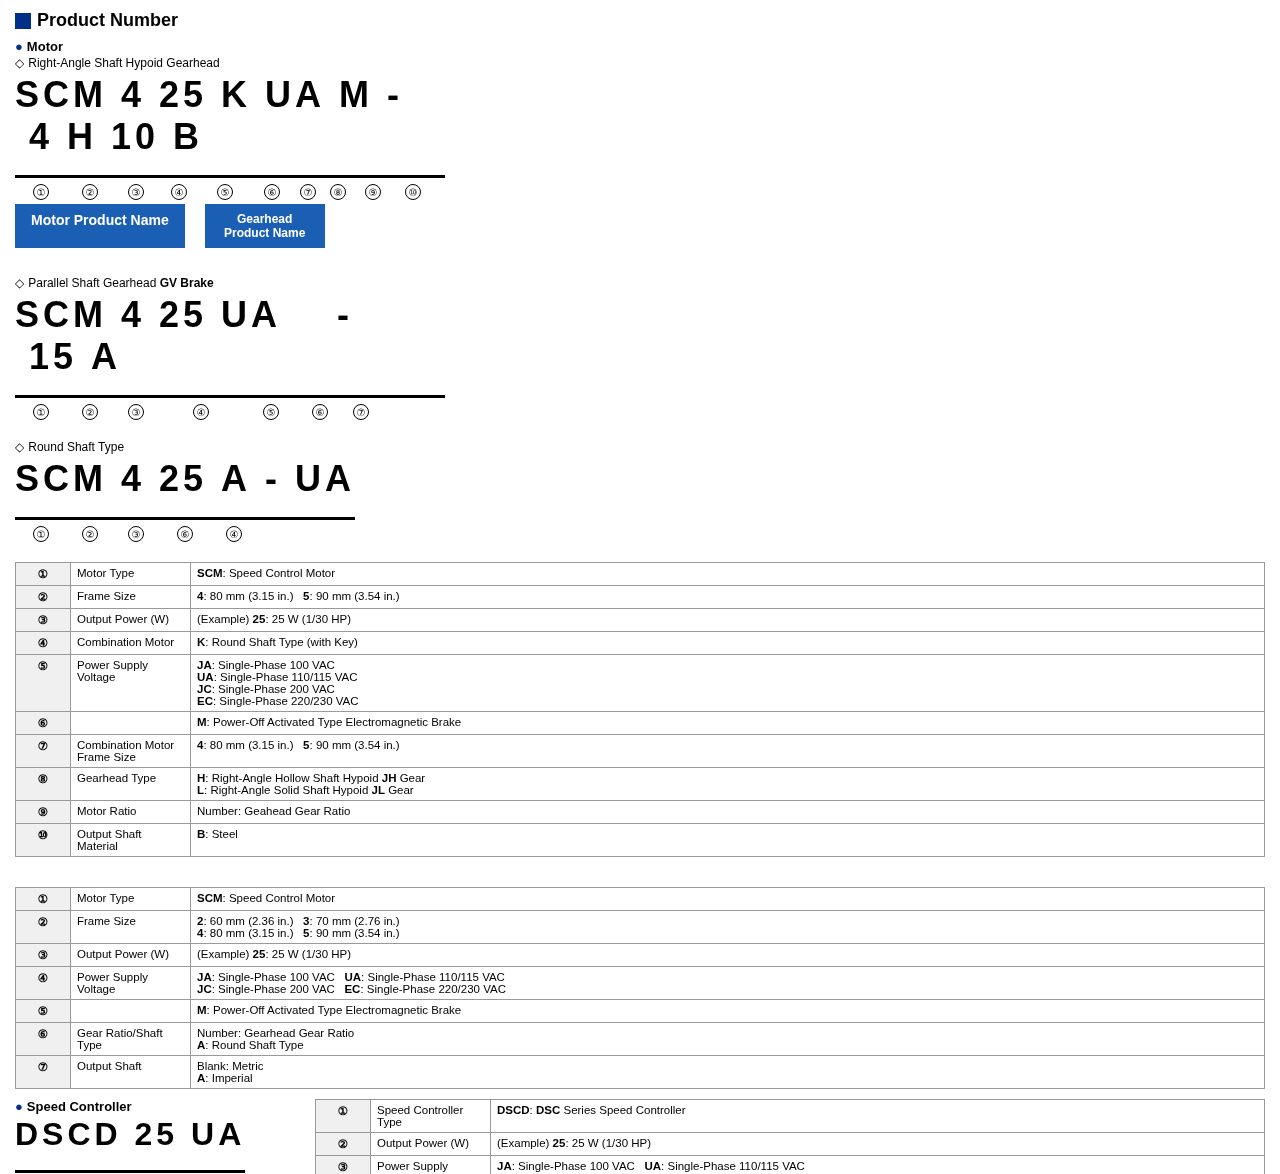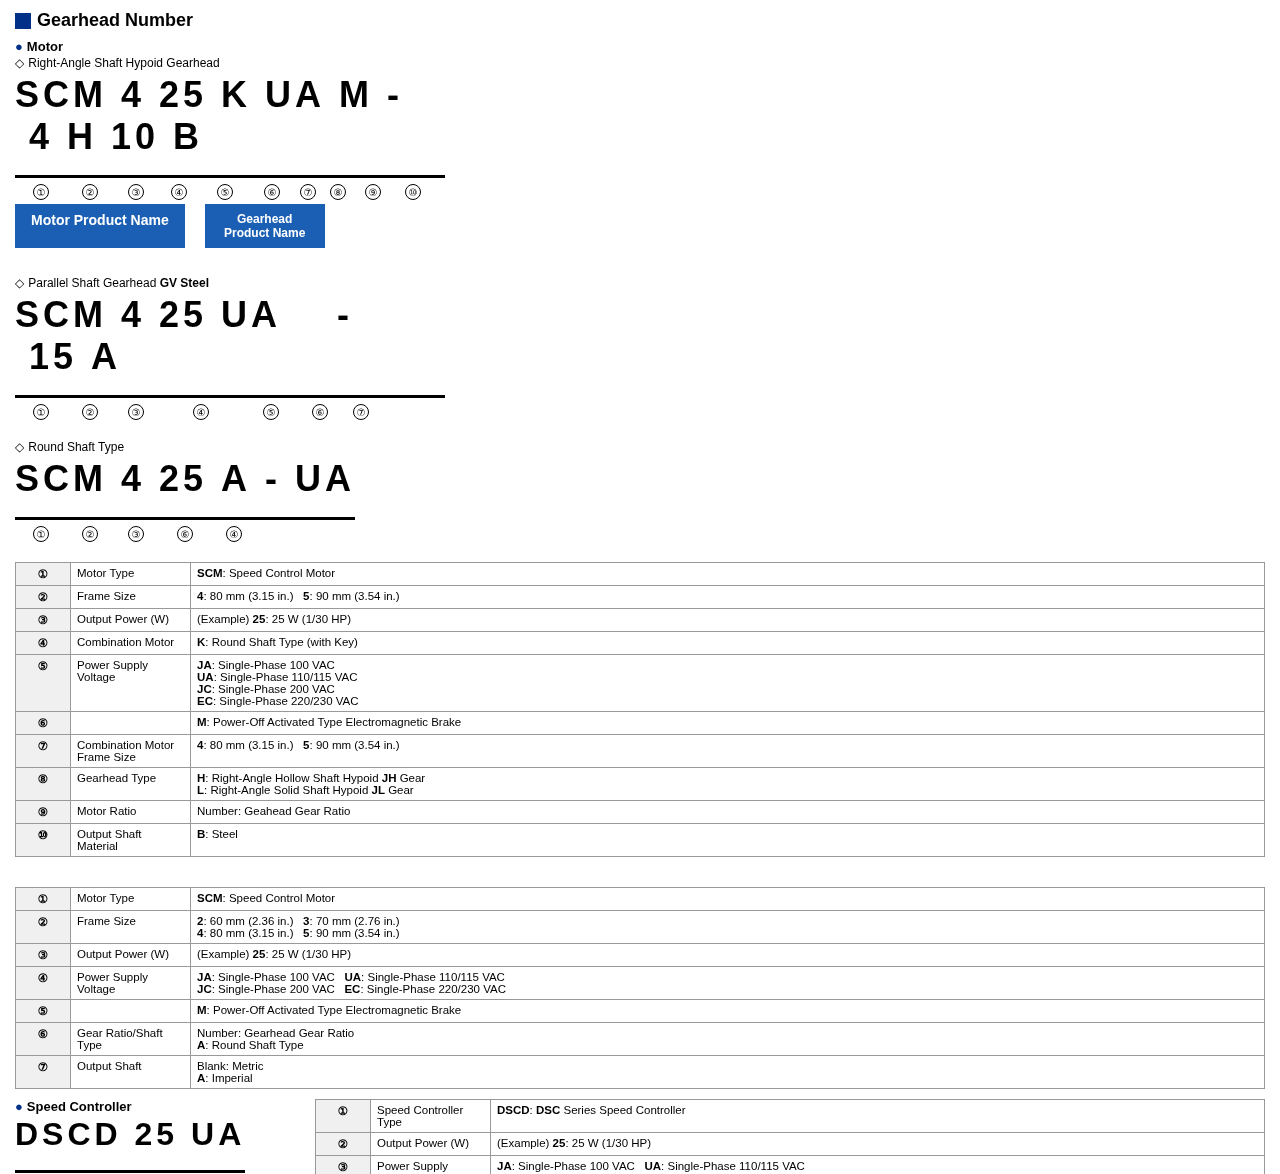--- a/index.html
+++ b/index.html
@@ -169,21 +169,21 @@
     }
     .speed-right {
       flex: 1;
     }
   </style>
 </head>
 <body>
 
 <div class="section-title">
   <span class="blue-square"></span>
-  <span>Gearhead Number</span>
+  <span>Product Number</span>
 </div>
 
 <div class="top-section">
 
   <div class="left-panel">
 
     <div class="bullet-label">Motor</div>
 
     <div class="product-section">
       <div class="diamond-label">
@@ -230,21 +230,21 @@
       <div class="name-boxes">
         <div class="name-box">Motor Product Name</div>
         <div class="name-box smaller" style="white-space:pre-line;">Gearhead
 Product Name</div>
       </div>
     </div>
 
     <div style="margin-top:28px;">
 
       <div class="diamond-label">
-        <span>Parallel Shaft Gearhead <b>GV Steel</b></span>
+        <span>Parallel Shaft Gearhead <b>GV Brake</b></span>
       </div>
       <div>
         <div class="product-code">SCM&nbsp;4&nbsp;25&nbsp;UA&nbsp;&nbsp;&nbsp;&nbsp;-&nbsp;15&nbsp;A</div>
       </div>
       <div class="cn-row">
         <span class="cn-cell" style="width:52px; justify-content:center;">
             <span class="cn">①</span>
           </span>
         <span class="cn-cell" style="width:46px; justify-content:center;">
             <span class="cn">②</span>

